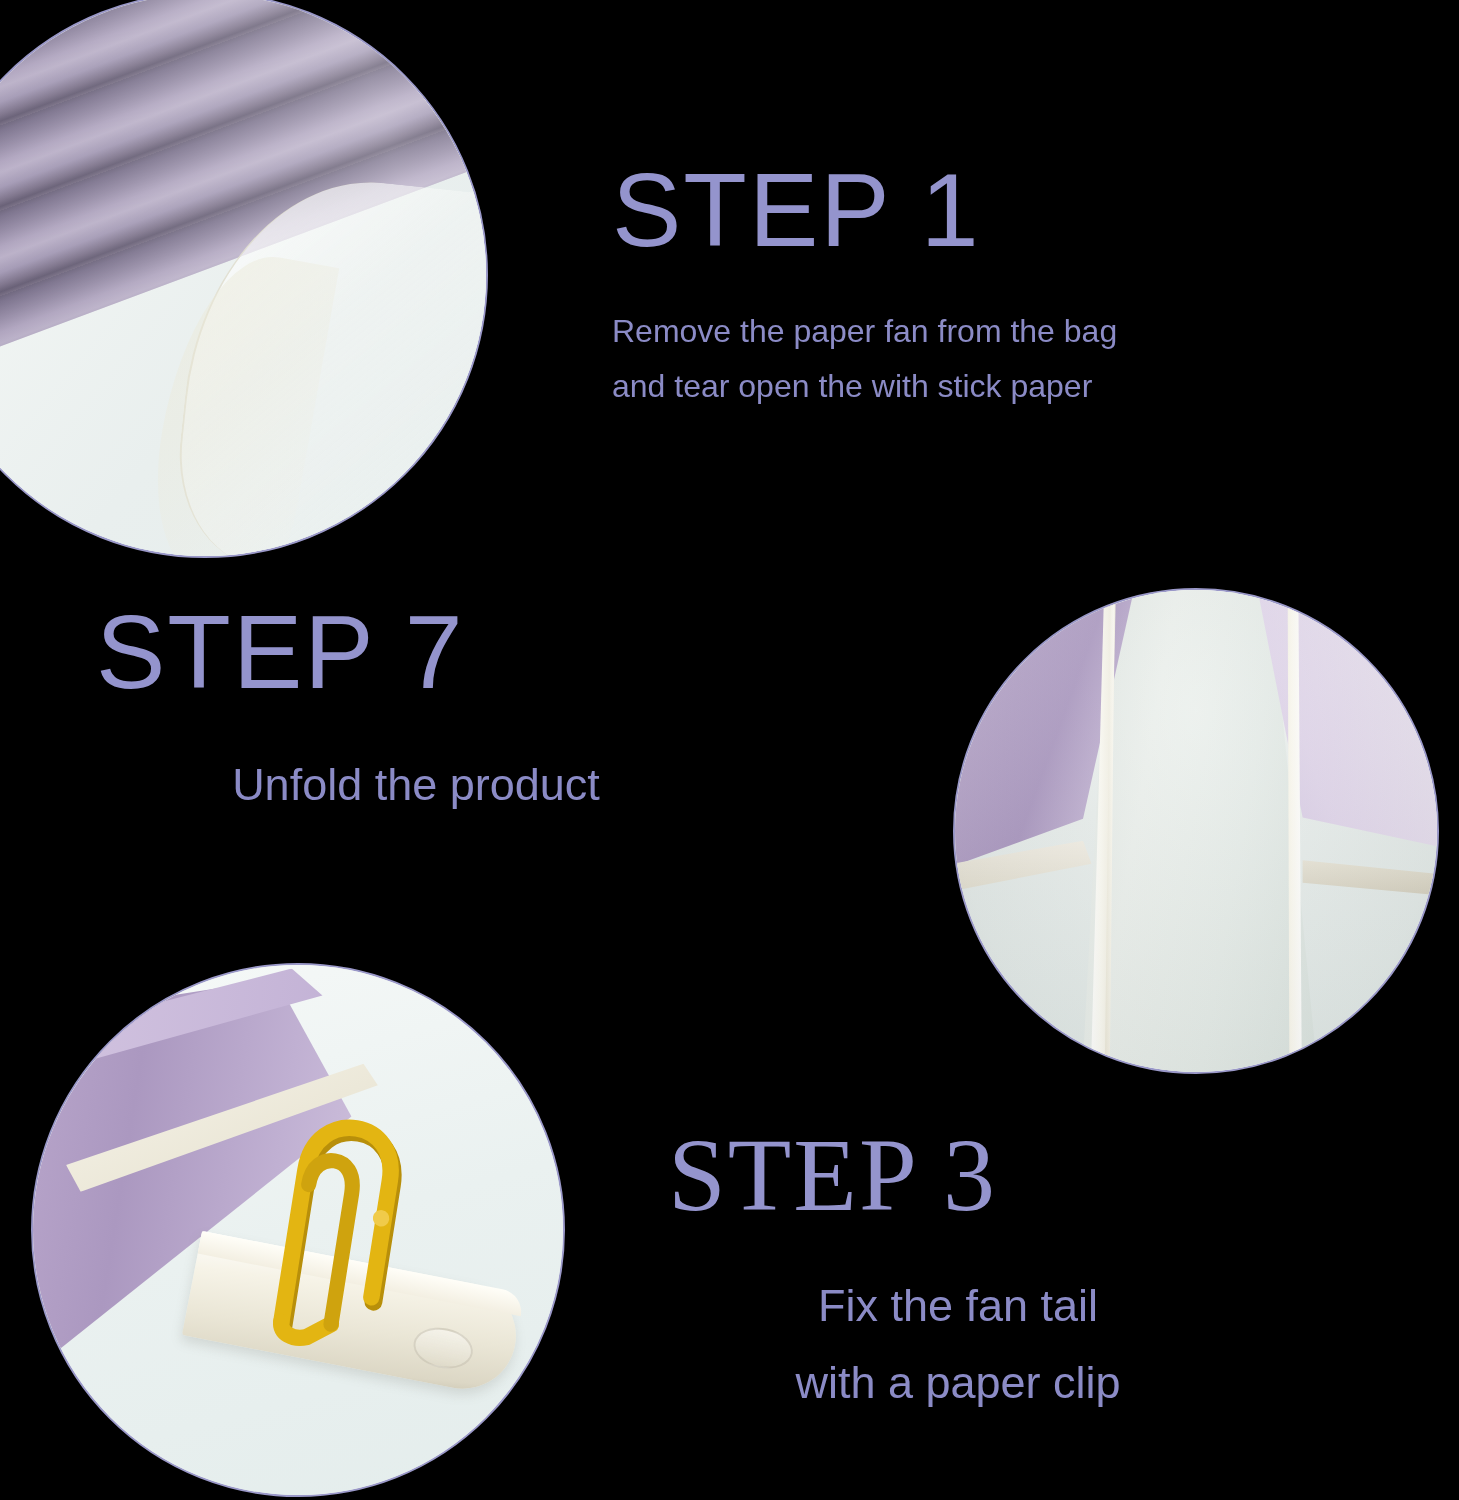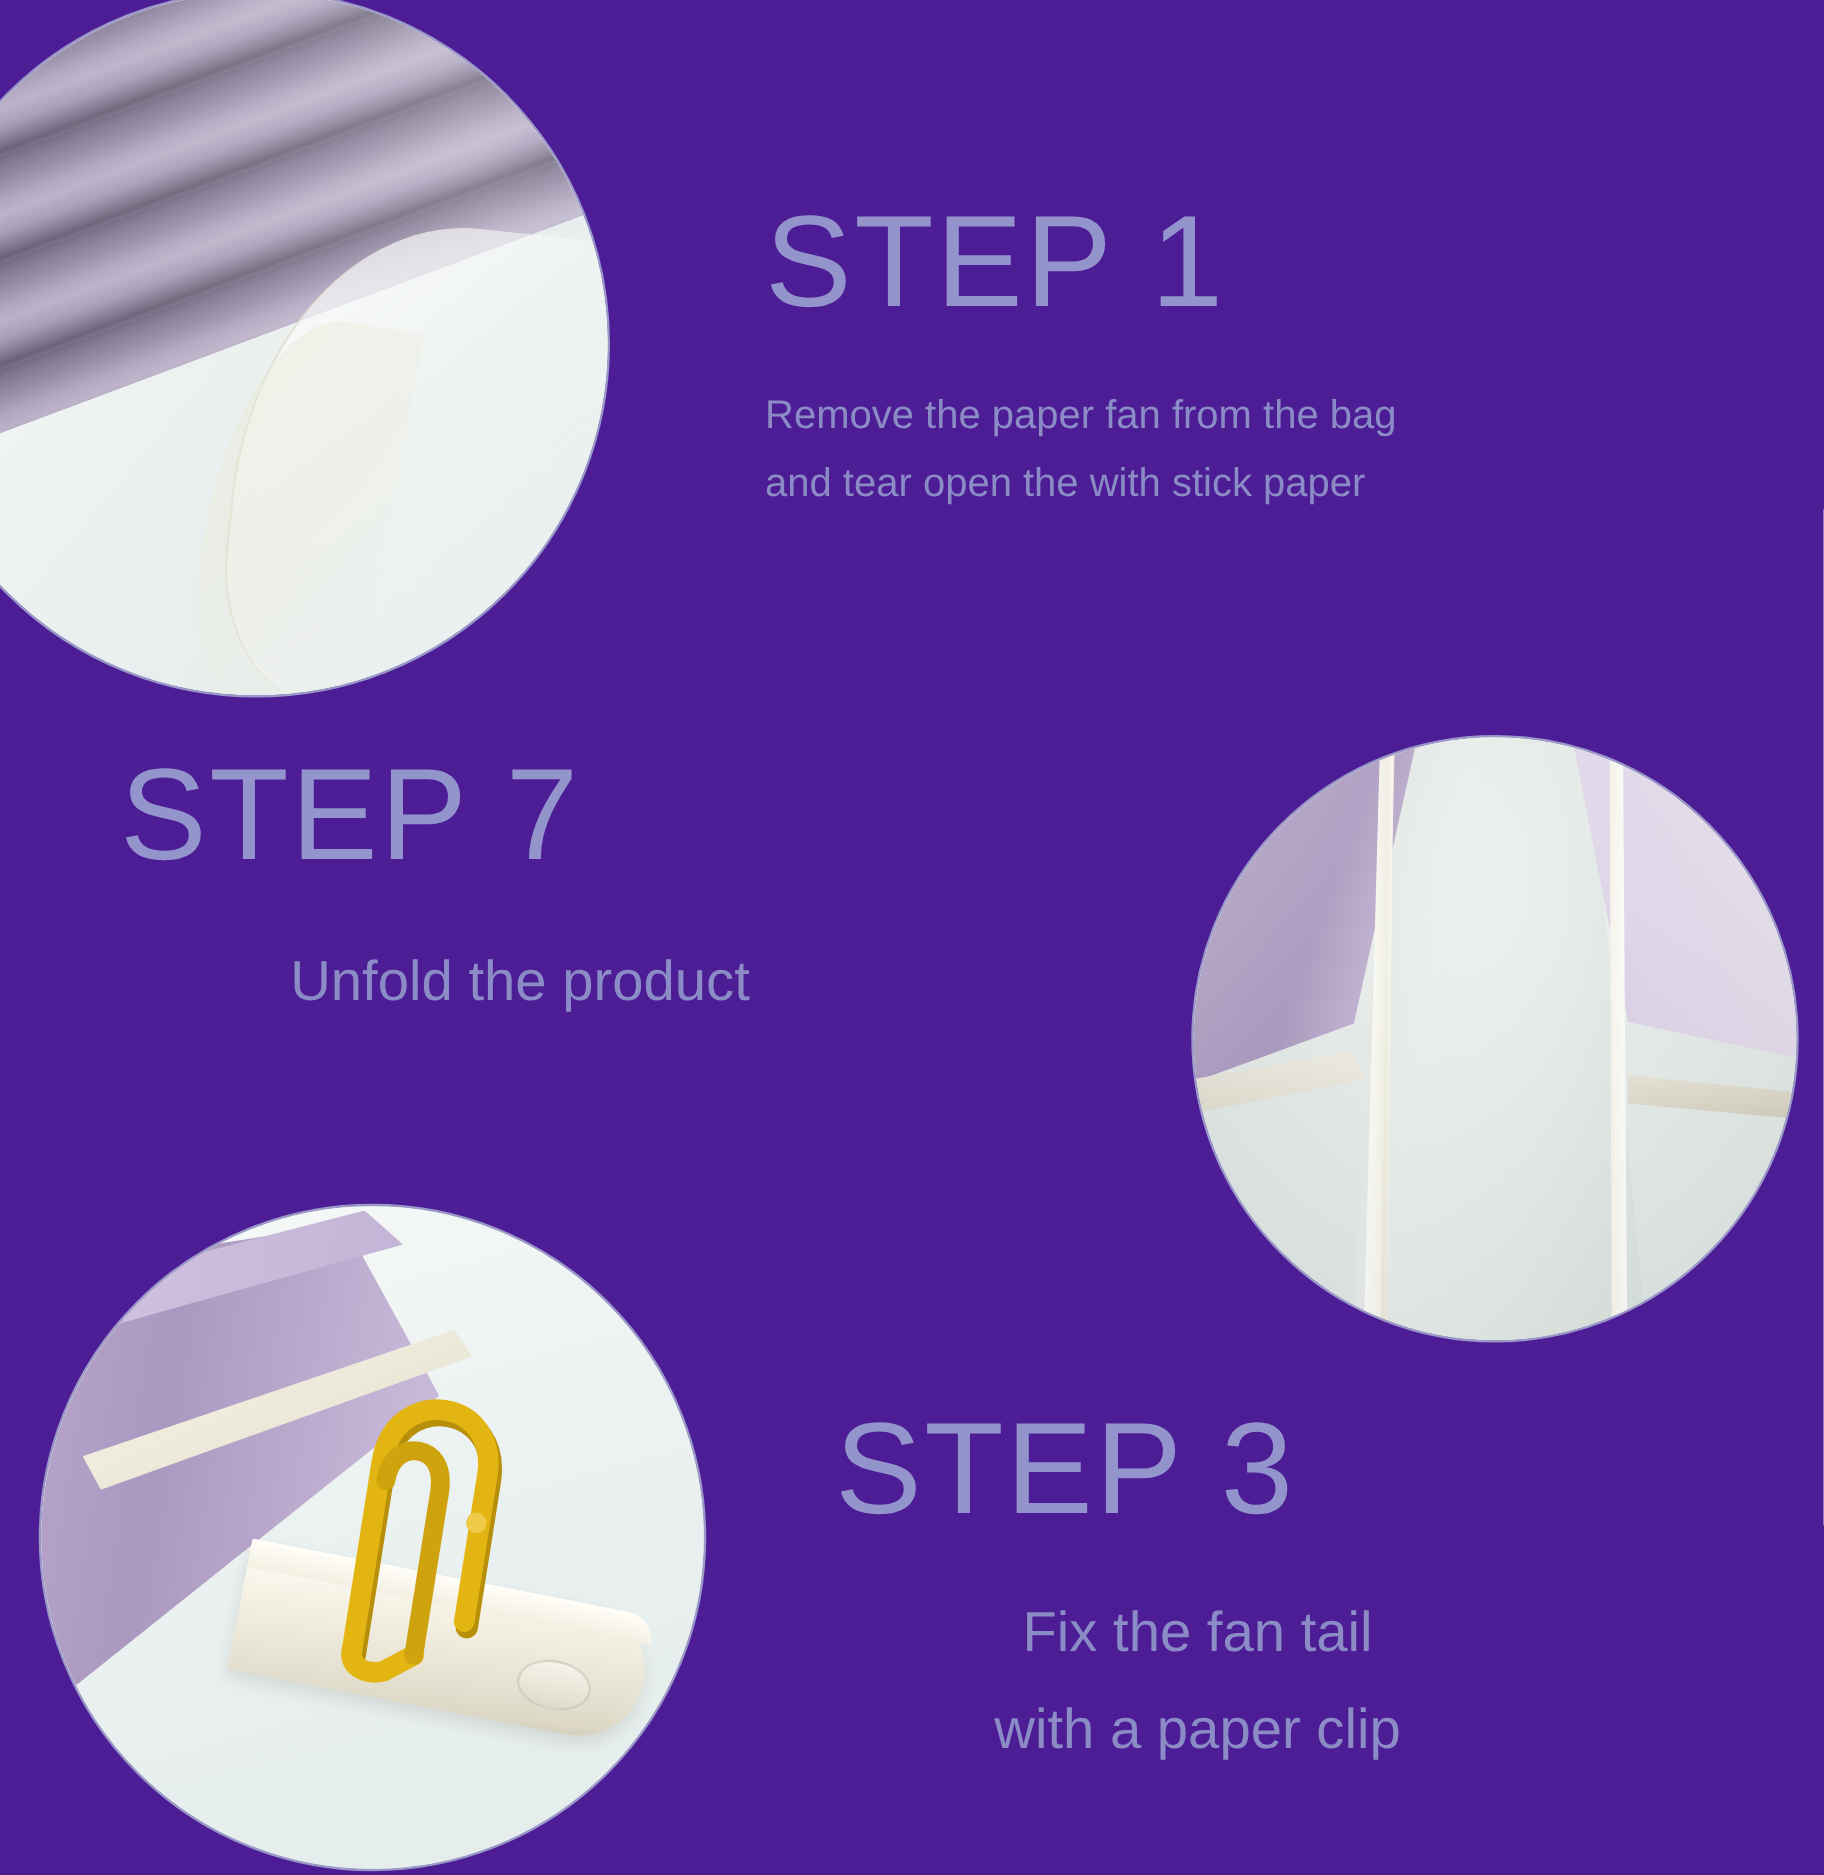--- a/index.html
+++ b/index.html
@@ -8,21 +8,21 @@
     padding: 0;
     background: #ffffff;
   }
   body {
     font-family: "Liberation Sans", sans-serif;
   }
   #page {
     position: relative;
     width: 1459px;
     height: 1500px;
-    background: #4c1d95;
+    background: #000000;
     overflow: hidden;
   }
 
   
   .photo-circle {
     position: absolute;
     border-radius: 50%;
     overflow: hidden;
     box-sizing: border-box;
     border: 2px solid #9a98c8;
@@ -340,21 +340,21 @@
 
   #text-step1 { left: 612px; top: 158px; }
   #text-step1 .step-heading { font-size: 104px; }
   #text-step1 .step-lines { margin-top: 42px; font-size: 32px; text-align: left; }
 
   #text-step2 { left: 96px; top: 600px; }
   #text-step2 .step-heading { font-size: 104px; }
   #text-step2 .step-lines { margin-top: 42px; font-size: 45px; text-align: center; width: 640px; }
 
   #text-step3 { left: 668px; top: 1123px; }
-  #text-step3 .step-heading { font-size: 104px; }
+  #text-step3 .step-heading { font-size: 104px; font-family: Liberation Serif, serif; }
   #text-step3 .step-lines { margin-top: 40px; font-size: 45px; text-align: center; width: 580px; }
 </style>
 </head>
 <body>
 
 <div id="page">
 
   <div class="photo-circle" id="photo-step1">
     <div class="photo-inner">
       <div class="s1-bg"></div>

